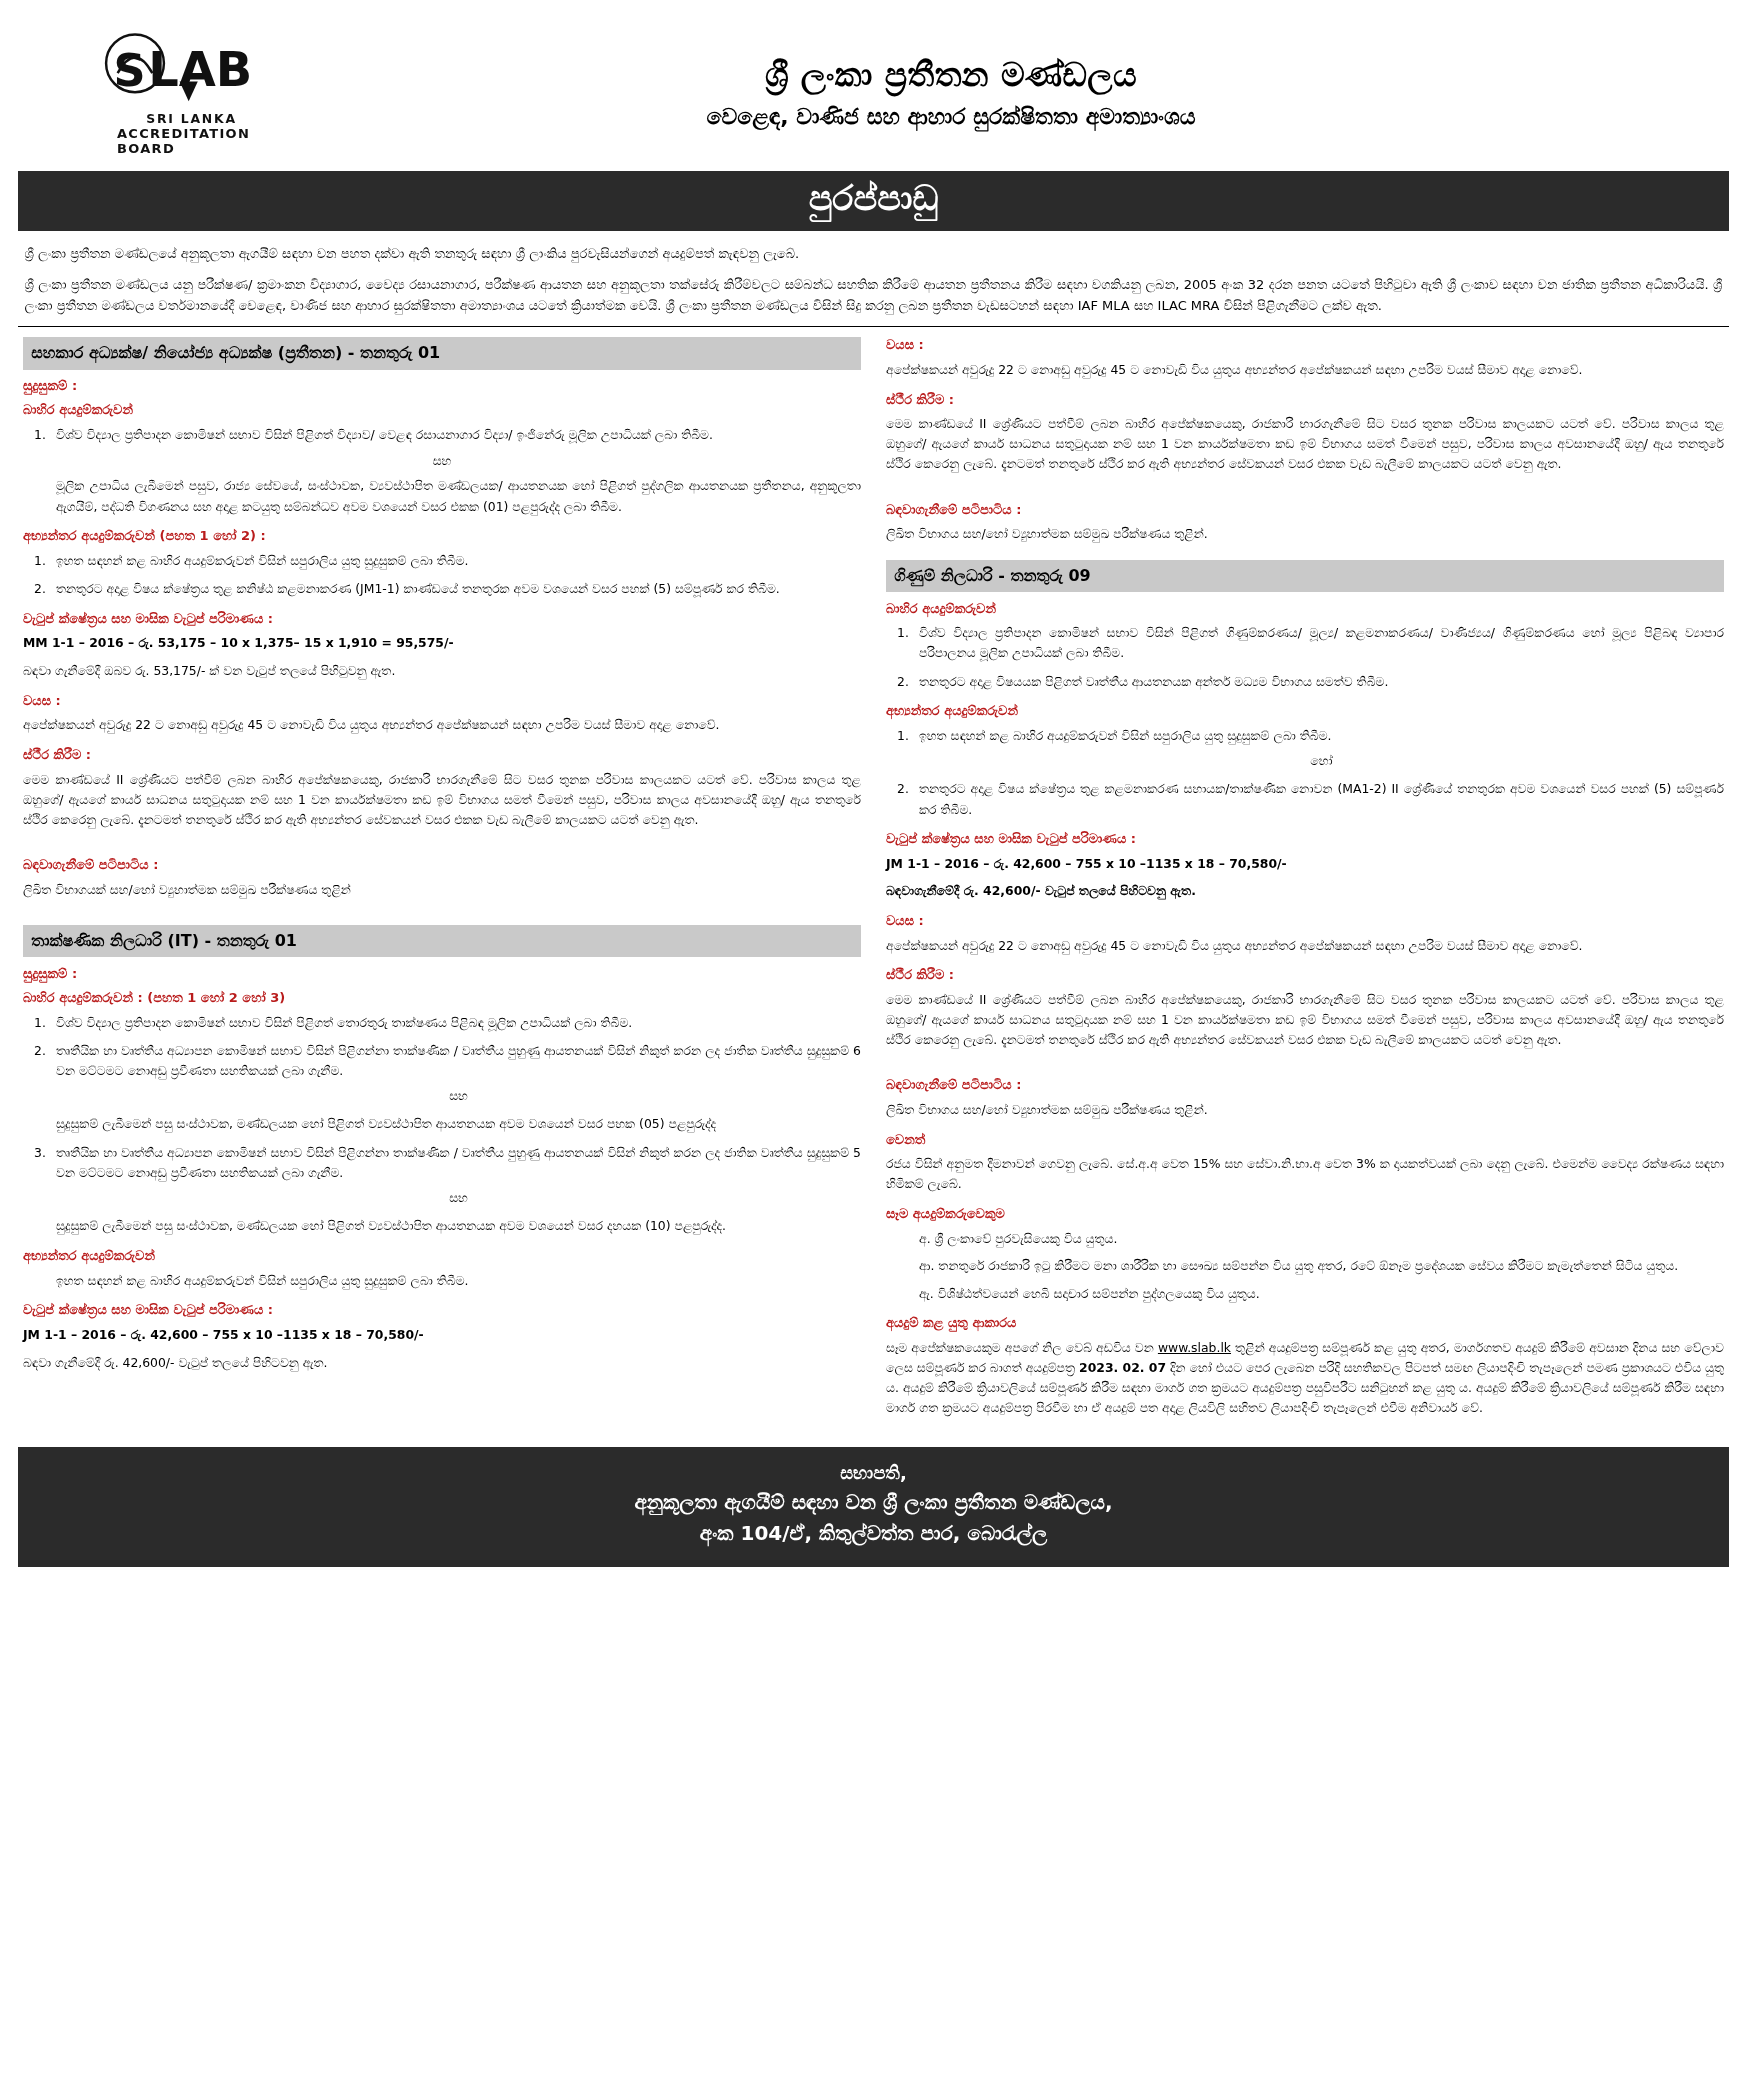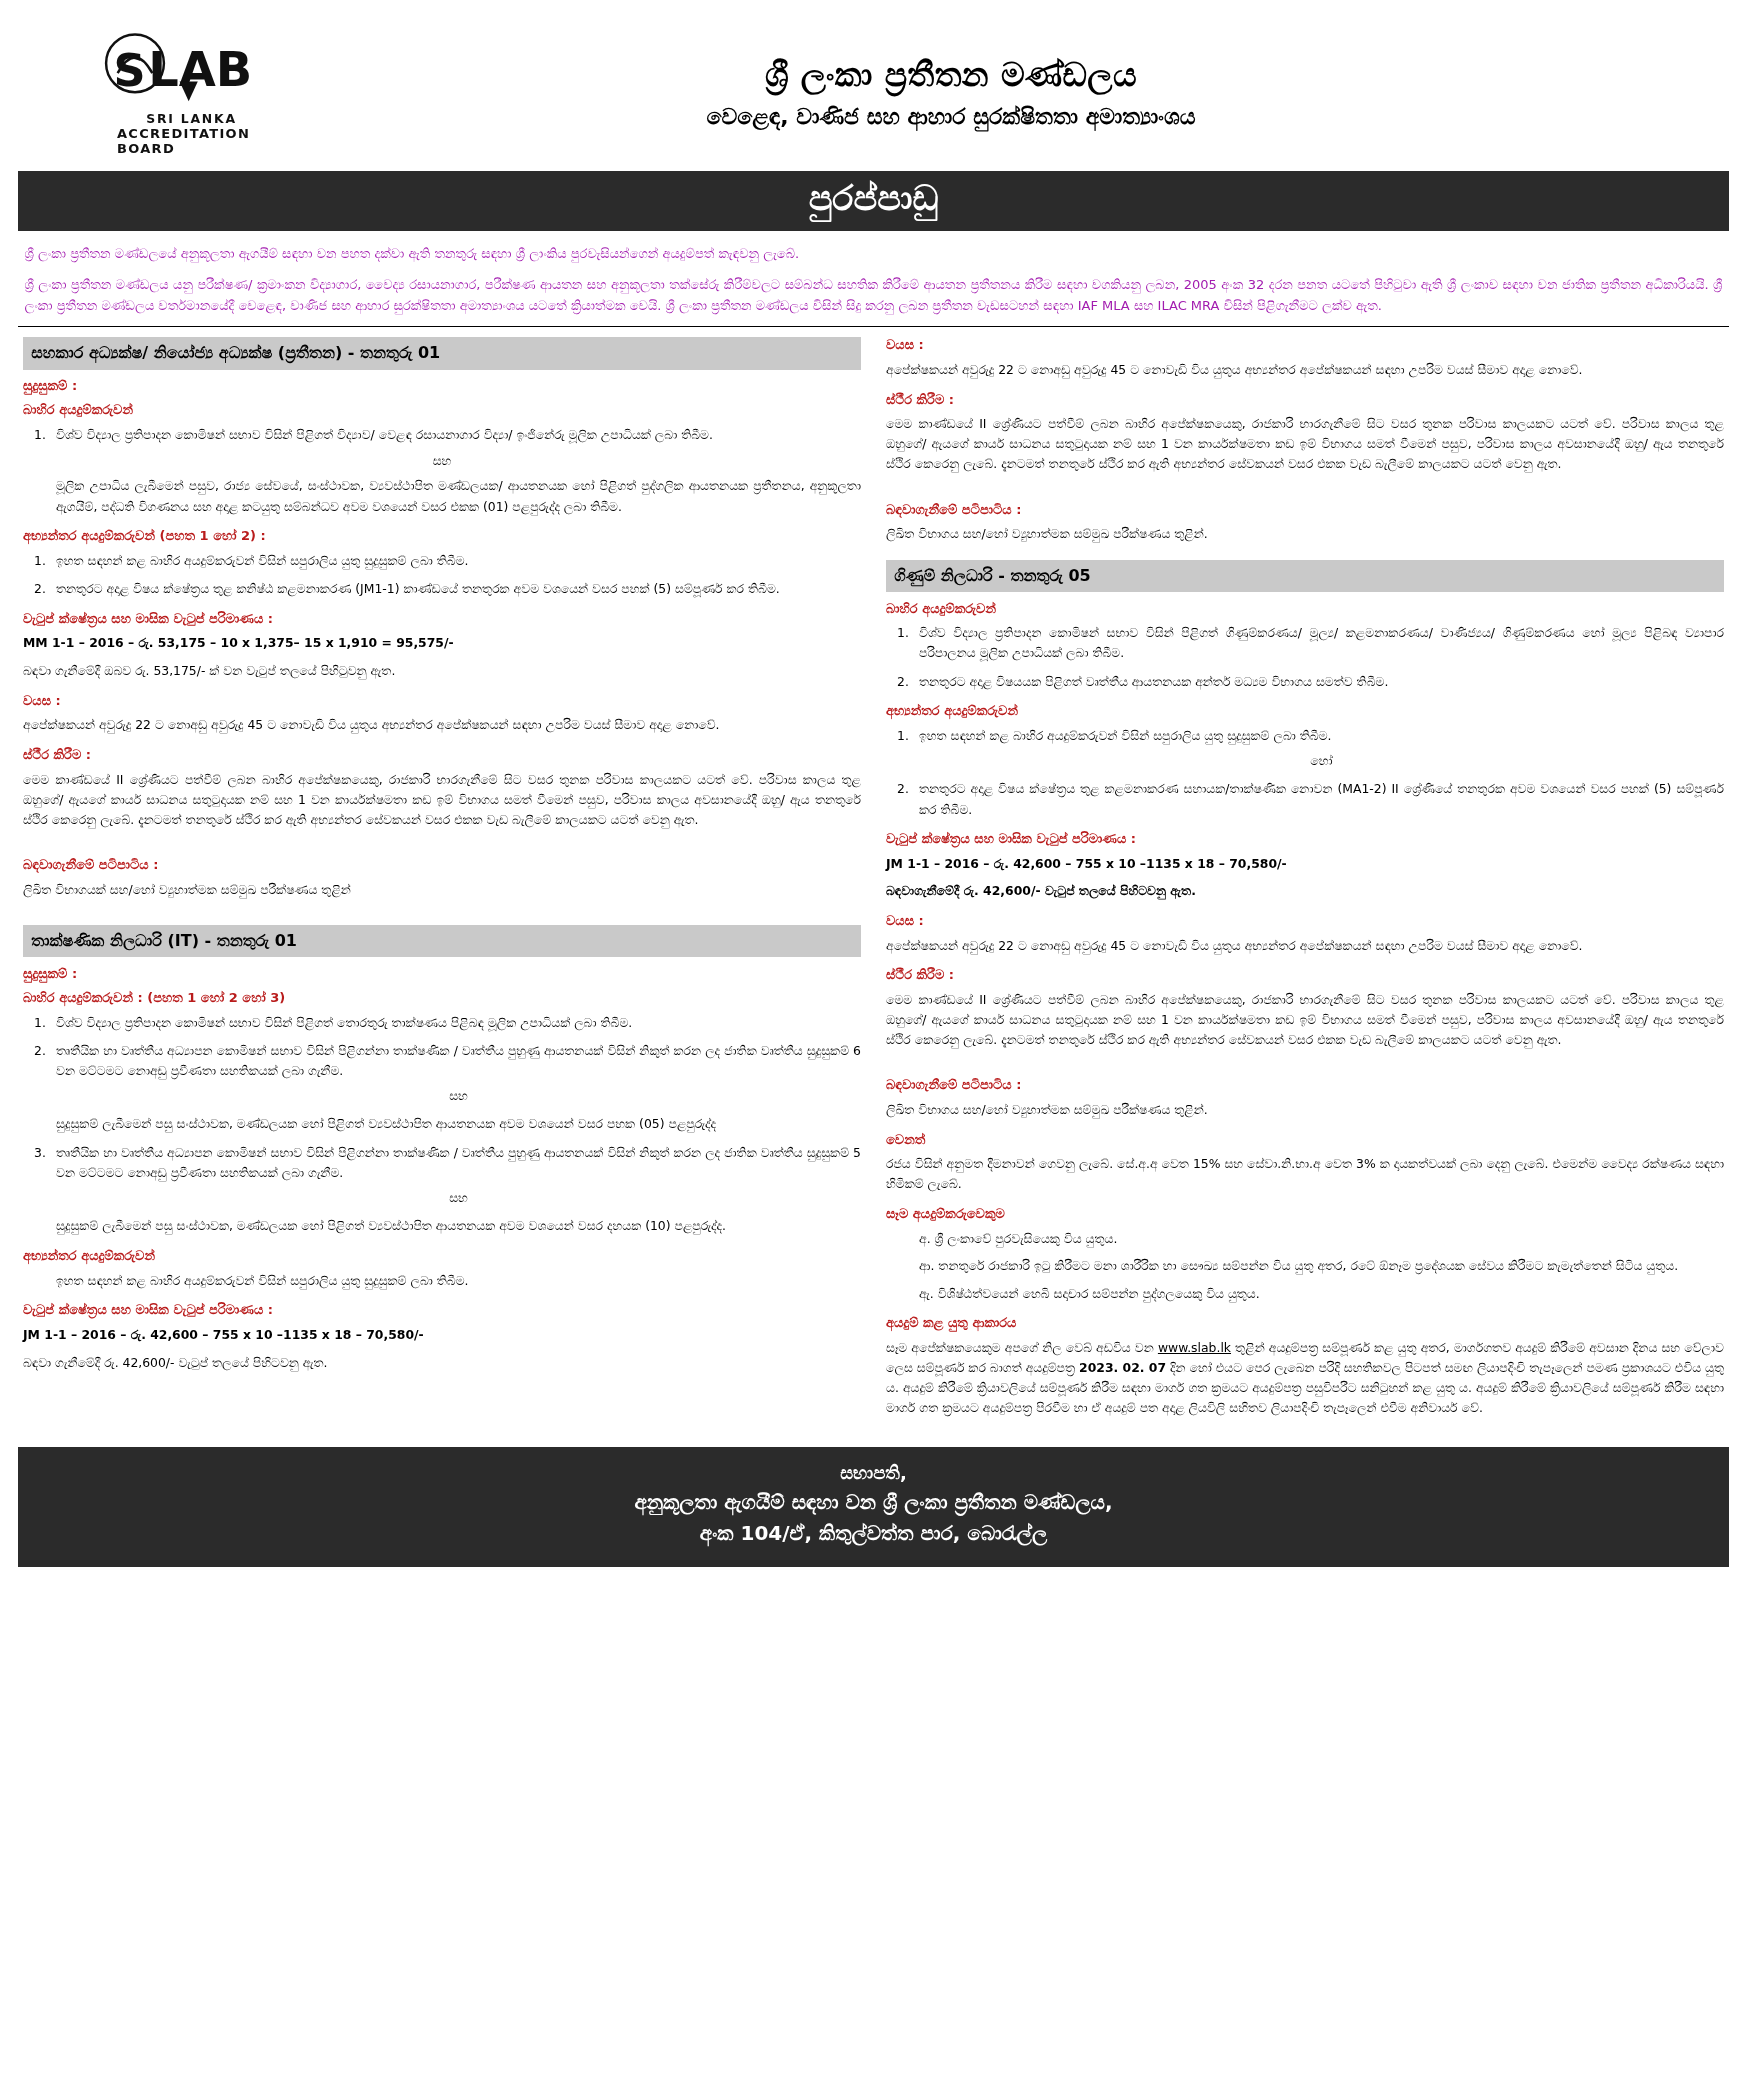--- a/index.html
+++ b/index.html
@@ -86,21 +86,21 @@
 
   
   .intro {
     padding: 11.6px 6.6px 5px 6.6px;
     border-bottom: 1.7px solid #000;
   }
   .intro p {
     margin: 0 0 10.7px 0;
     font-size: 13px;
     line-height: 1.62;
-    color: #a21caf;
+    color: #000000;
     text-align: justify;
   }
   .intro p:last-child { margin-bottom: 5px; }
 
   
   .columns {
     display: flex;
     gap: 25px;
     padding: 10px 5px 0 5px;
     align-items: flex-start;
@@ -293,21 +293,21 @@
 
       <div class="lbl">ස්ථීර කිරීම :</div>
       <div class="para">මෙම කාණ්ඩයේ II ශ්‍රේණියට පත්වීම් ලබන බාහිර අපේක්ෂකයෙකු, රාජකාරි භාරගැනීමේ සිට වසර තුනක පරිවාස කාලයකට යටත් වේ. පරිවාස කාලය තුළ ඔහුගේ/ ඇයගේ කාර්ය සාධනය සතුටුදායක නම් සහ 1 වන කාර්යක්ෂමතා කඩ ඉම් විභාගය සමත් වීමෙන් පසුව, පරිවාස කාලය අවසානයේදී ඔහු/ ඇය තනතුරේ ස්ථිර කෙරෙනු ලැබේ. දැනටමත් තනතුරේ ස්ථිර කර ඇති අභ්‍යන්තර සේවකයන් වසර එකක වැඩ බැලීමේ කාලයකට යටත් වෙනු ඇත.</div>
 
       <div class="spacer-sm"></div>
       <div class="lbl">බඳවාගැනීමේ පටිපාටිය :</div>
       <div class="para">ලිඛිත විභාගය සහ/හෝ ව්‍යුහාත්මක සම්මුඛ පරීක්ෂණය තුළින්.</div>
 
       <div class="spacer-sm"></div>
 
-      <div class="sec-head">ගිණුම් නිලධාරි - තනතුරු 05</div>
+      <div class="sec-head">ගිණුම් නිලධාරි - තනතුරු 09</div>
 
       <div class="lbl tight">බාහිර අයදුම්කරුවන්</div>
       <ol class="nums">
         <li>විශ්ව විද්‍යාල ප්‍රතිපාදන කොමිෂන් සභාව විසින් පිළිගත් ගිණුම්කරණය/ මූල්‍ය/ කළමනාකරණය/ වාණිජ්‍යය/ ගිණුම්කරණය හෝ මූල්‍ය පිළිබඳ ව්‍යාපාර පරිපාලනය මූලික උපාධියක් ලබා තිබීම.</li>
         <li>තනතුරට අදාළ විෂයයක පිළිගත් වෘත්තීය ආයතනයක අන්තර් මධ්‍යම විභාගය සමත්ව තිබීම.</li>
       </ol>
 
       <div class="lbl">අභ්‍යන්තර අයදුම්කරුවන්</div>
       <ol class="nums">
         <li>

